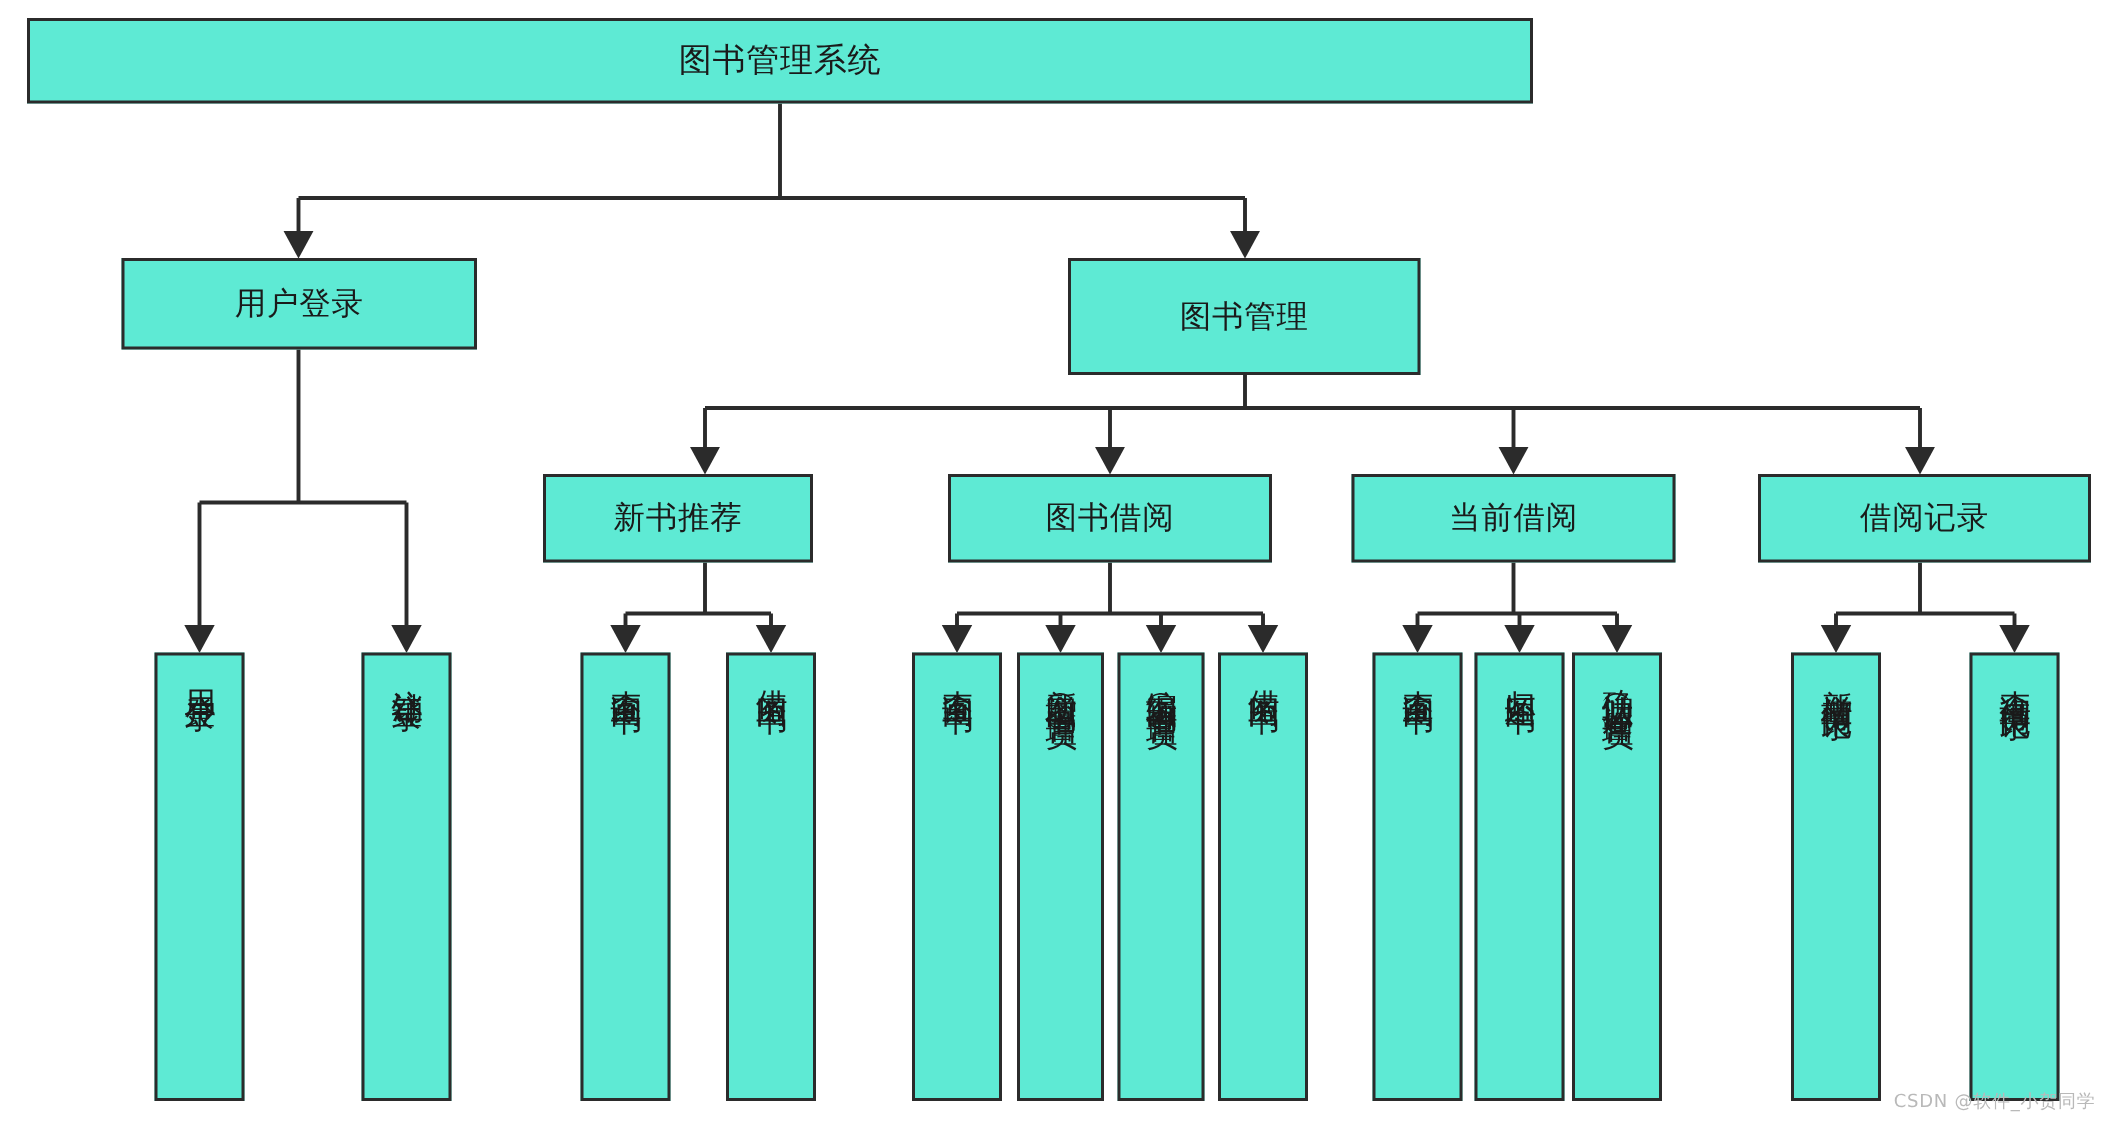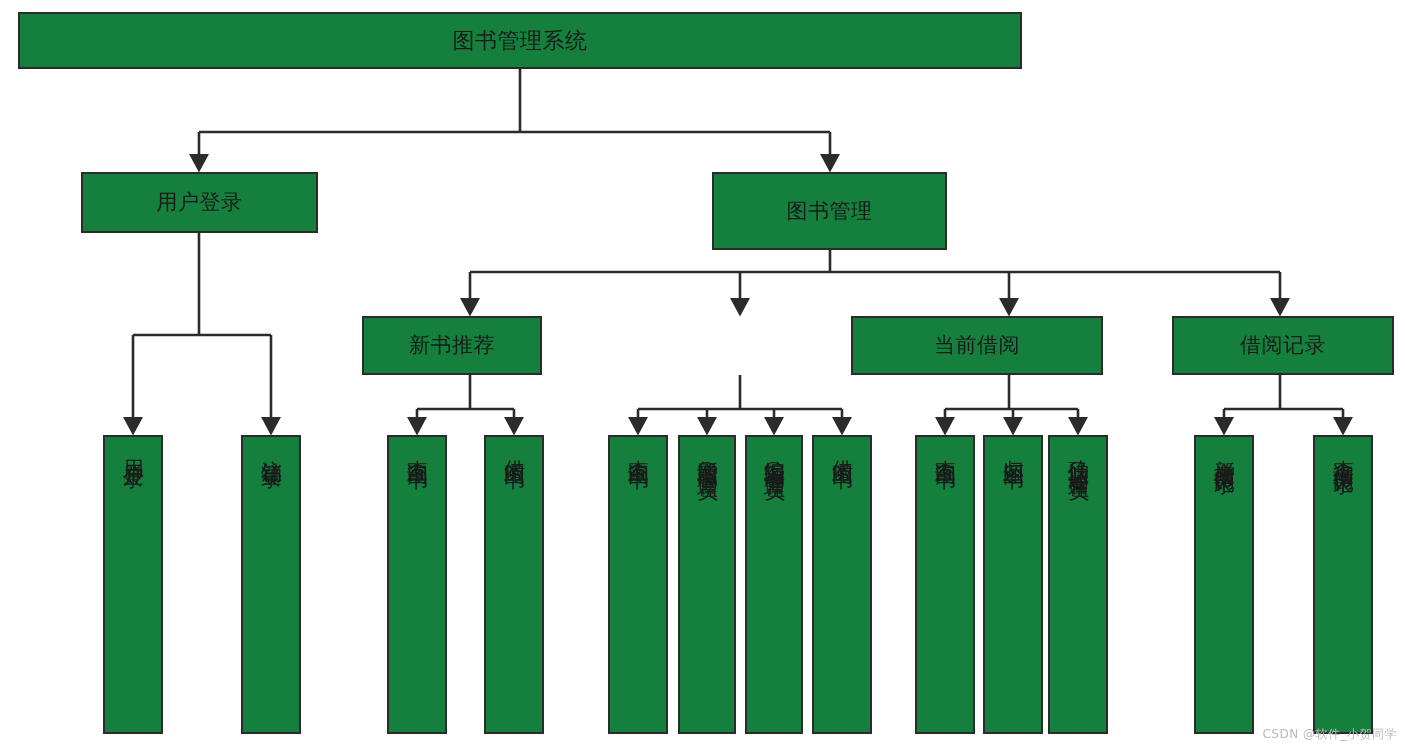--- a/index.html
+++ b/index.html
@@ -21,21 +21,21 @@
     position: absolute;
     left: 0;
     top: 0;
     width: 1405px;
     height: 747px;
   }
   .node {
     position: absolute;
     box-sizing: border-box;
     border: 2.5px solid #2b2b2b;
-    background: #15803d;
+    background: #5eead4;
     display: flex;
     align-items: center;
     justify-content: center;
     color: #1a1a1a;
   }
   .node .lbl {
     font-size: 21px;
     line-height: 1.15;
     letter-spacing: 0.5px;
     white-space: nowrap;
@@ -126,21 +126,24 @@
   <div class="node" style="left:81px; top:172px; width:237px; height:61px;">
     <span class="lbl">用户登录</span>
   </div>
   <div class="node" style="left:712px; top:172px; width:235px; height:78px;">
     <span class="lbl">图书管理</span>
   </div>
 
   <div class="node" style="left:362px; top:316px; width:180px; height:59px;">
     <span class="lbl">新书推荐</span>
   </div>
-  <div class="node" style="left:851px; top:316px; width:252px; height:59px;">
+  <div class="node" style="left:632px; top:316px; width:216px; height:59px;">
+    <span class="lbl">图书借阅</span>
+  </div>
+  <div class="node" style="left:901px; top:316px; width:216px; height:59px;">
     <span class="lbl">当前借阅</span>
   </div>
   <div class="node" style="left:1172px; top:316px; width:222px; height:59px;">
     <span class="lbl">借阅记录</span>
   </div>
 
   <div class="node vert" style="left:103px; top:435px; width:60px; height:299px;">
     <span class="lbl">用户登录</span>
   </div>
   <div class="node vert" style="left:241px; top:435px; width:60px; height:299px;">

